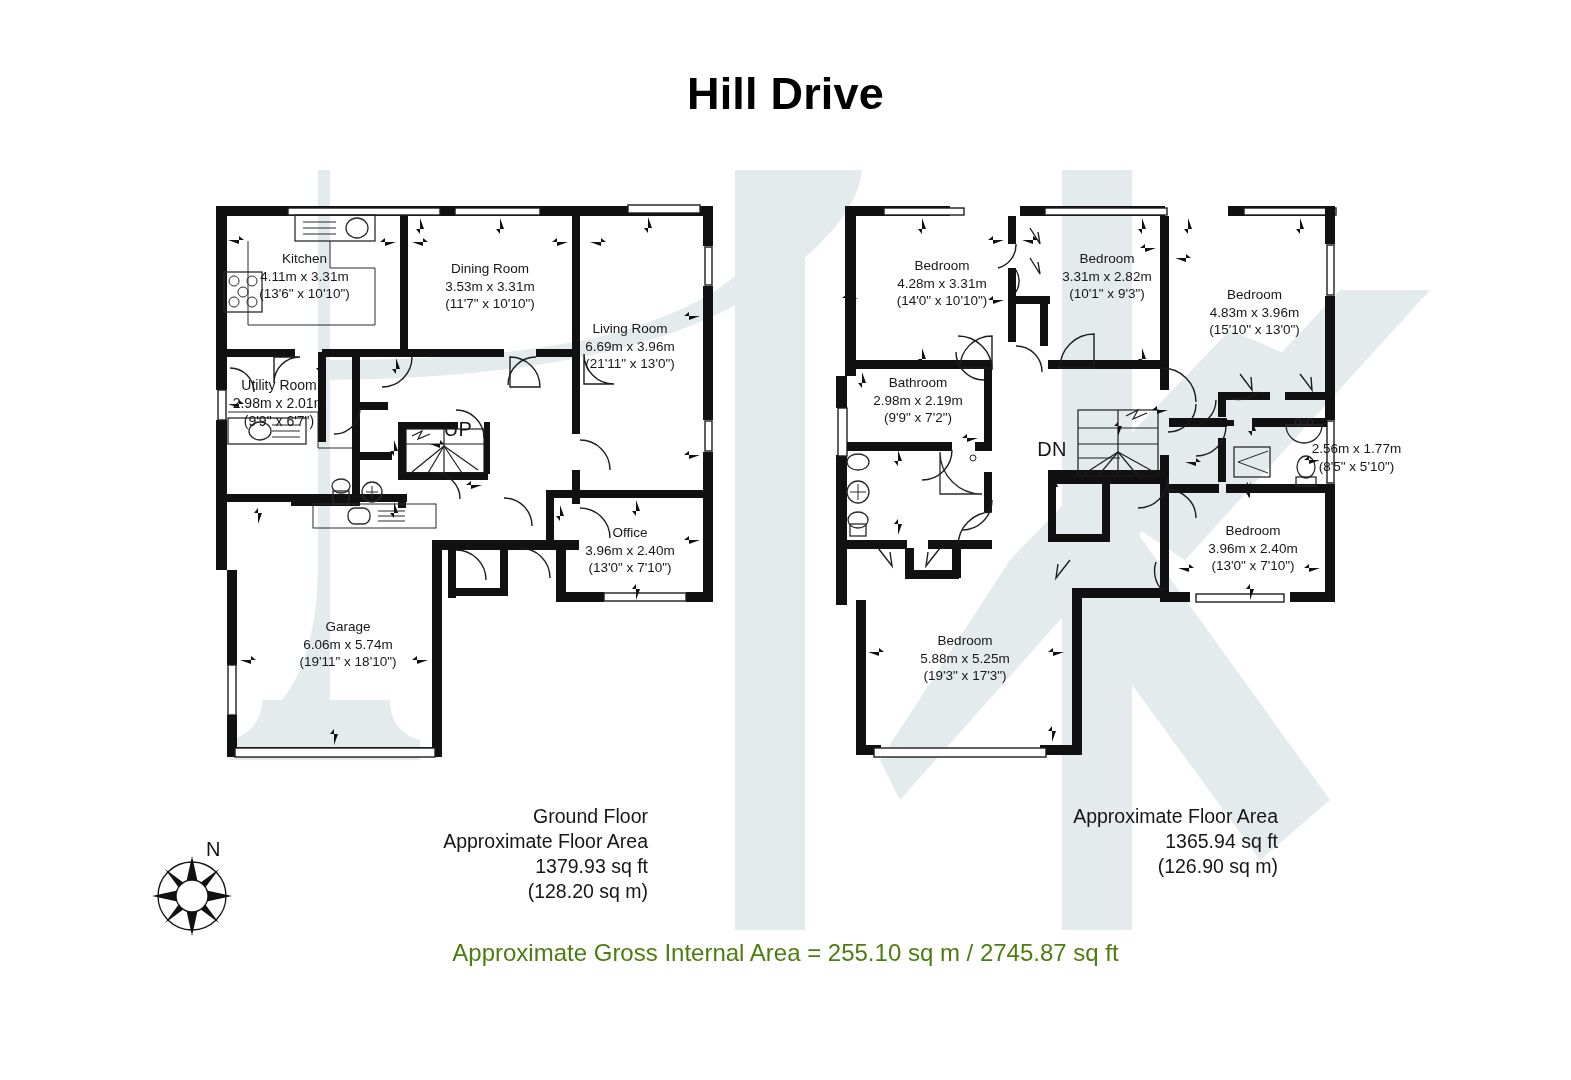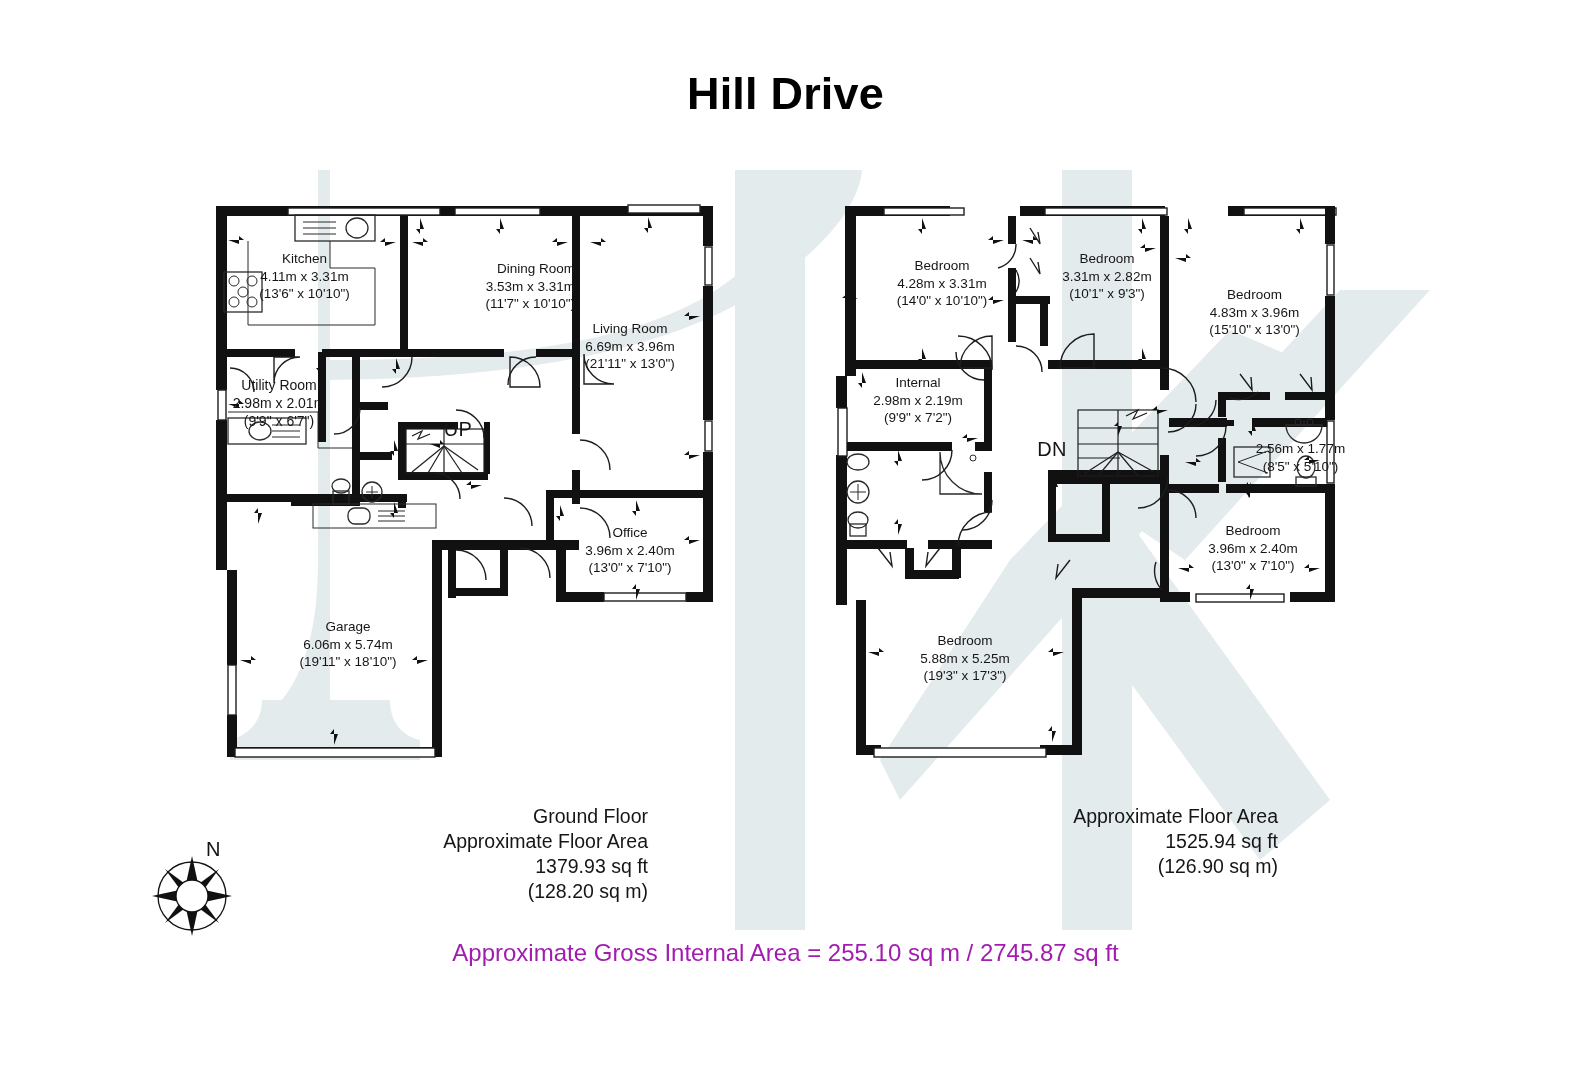--- a/index.html
+++ b/index.html
@@ -71,21 +71,21 @@
     font-size: 19.5px;
     line-height: 1.28;
     color: #161616;
   }
   .footer {
     position: absolute;
     left: 0; right: 0;
     text-align: center;
     font-size: 24px;
     line-height: 1.42;
-    color: #a21caf;
+    color: #4d7c0f;
   }
   .north-lbl {
     position: absolute;
     font-size: 20px;
     color: #111;
   }
 </style>
 </head>
 <body>
 
@@ -497,21 +497,21 @@
       <circle cx="0" cy="0" r="16" fill="#ffffff" stroke="#111111" stroke-width="1.3"></circle>
     </g>
   </svg>
 
   <div class="txt room-label" style="left:232px; top:250px; width:145px;">
     <span class="nm">Kitchen</span>
     <span class="dm">4.11m x 3.31m</span>
     <span class="df">(13'6" x 10'10")</span>
   </div>
 
-  <div class="txt room-label" style="left:405px; top:260px; width:170px;text-align:right;">
+  <div class="txt room-label" style="left:405px; top:260px; width:170px;">
     <span class="nm">Dining Room</span>
     <span class="dm">3.53m x 3.31m</span>
     <span class="df">(11'7" x 10'10")</span>
   </div>
 
   <div class="txt room-label" style="left:545px; top:320px; width:170px;">
     <span class="nm">Living Room</span>
     <span class="dm">6.69m x 3.96m</span>
     <span class="df">(21'11" x 13'0")</span>
   </div>
@@ -548,26 +548,26 @@
     <span class="df">(10'1" x 9'3")</span>
   </div>
 
   <div class="txt room-label" style="left:1172px; top:286px; width:165px;">
     <span class="nm">Bedroom</span>
     <span class="dm">4.83m x 3.96m</span>
     <span class="df">(15'10" x 13'0")</span>
   </div>
 
   <div class="txt room-label" style="left:848px; top:374px; width:140px;">
-    <span class="nm">Internal</span>
+    <span class="nm">Bathroom</span>
     <span class="dm">2.98m x 2.19m</span>
     <span class="df">(9'9" x 7'2")</span>
   </div>
 
-  <div class="txt room-label" style="left:1228px; top:440px; width:145px;">
+  <div class="txt room-label" style="left:1284px; top:440px; width:145px;">
     <span class="dm">2.56m x 1.77m</span>
     <span class="df">(8'5" x 5'10")</span>
   </div>
 
   <div class="txt room-label" style="left:1178px; top:522px; width:150px;">
     <span class="nm">Bedroom</span>
     <span class="dm">3.96m x 2.40m</span>
     <span class="df">(13'0" x 7'10")</span>
   </div>
 
@@ -581,21 +581,21 @@
 
   <div class="floor-cap" style="left:330px; top:804px; width:318px;">
     <div>Ground Floor</div>
     <div>Approximate Floor Area</div>
     <div>1379.93 sq ft</div>
     <div>(128.20 sq m)</div>
   </div>
 
   <div class="floor-cap" style="left:960px; top:804px; width:318px;">
     <div>Approximate Floor Area</div>
-    <div>1525.94 sq ft</div>
+    <div>1365.94 sq ft</div>
     <div>(126.90 sq m)</div>
   </div>
 
   <div class="north-lbl" style="left:206px; top:838px;">N</div>
 
   <div class="footer" style="top:936px;">Approximate Gross Internal Area = 255.10 sq m / 2745.87 sq ft</div>
 
 </div>
 
 </body></html>

